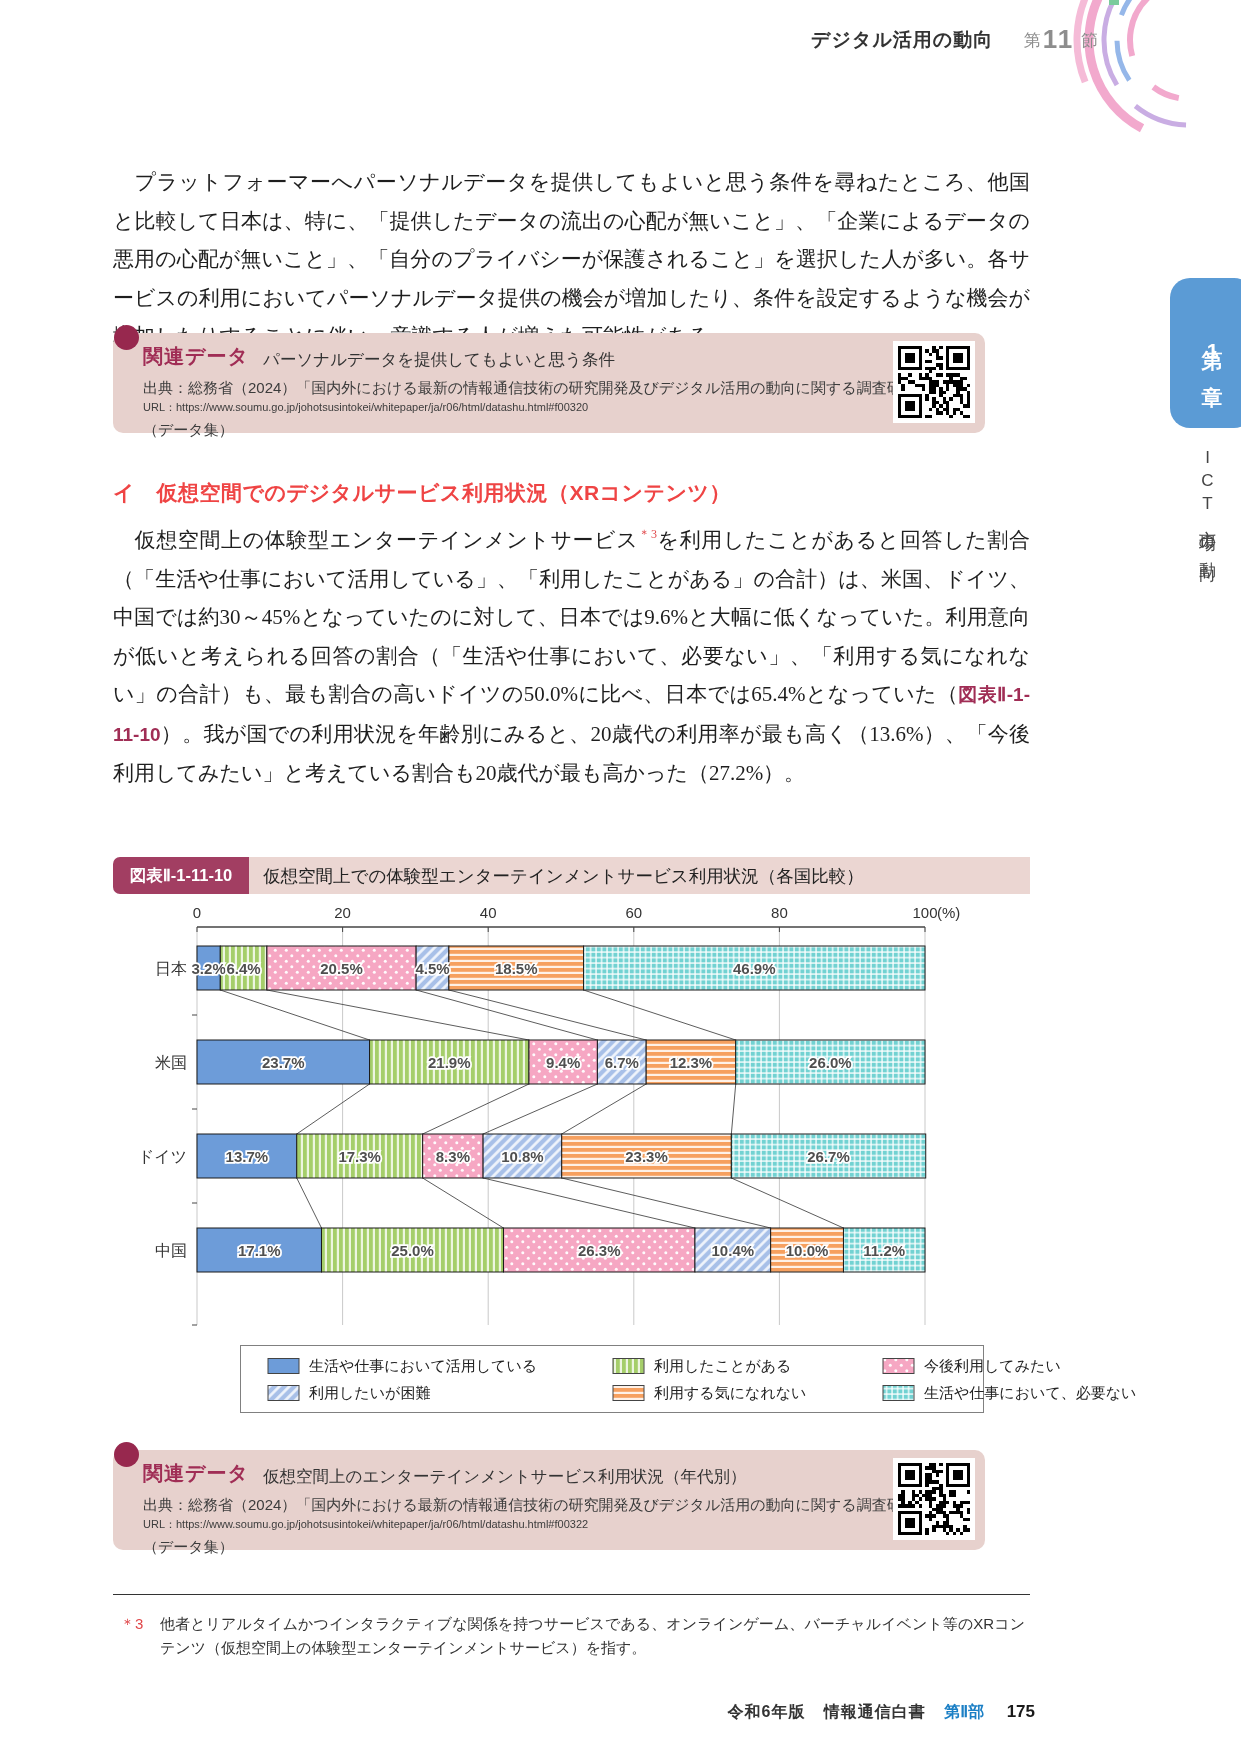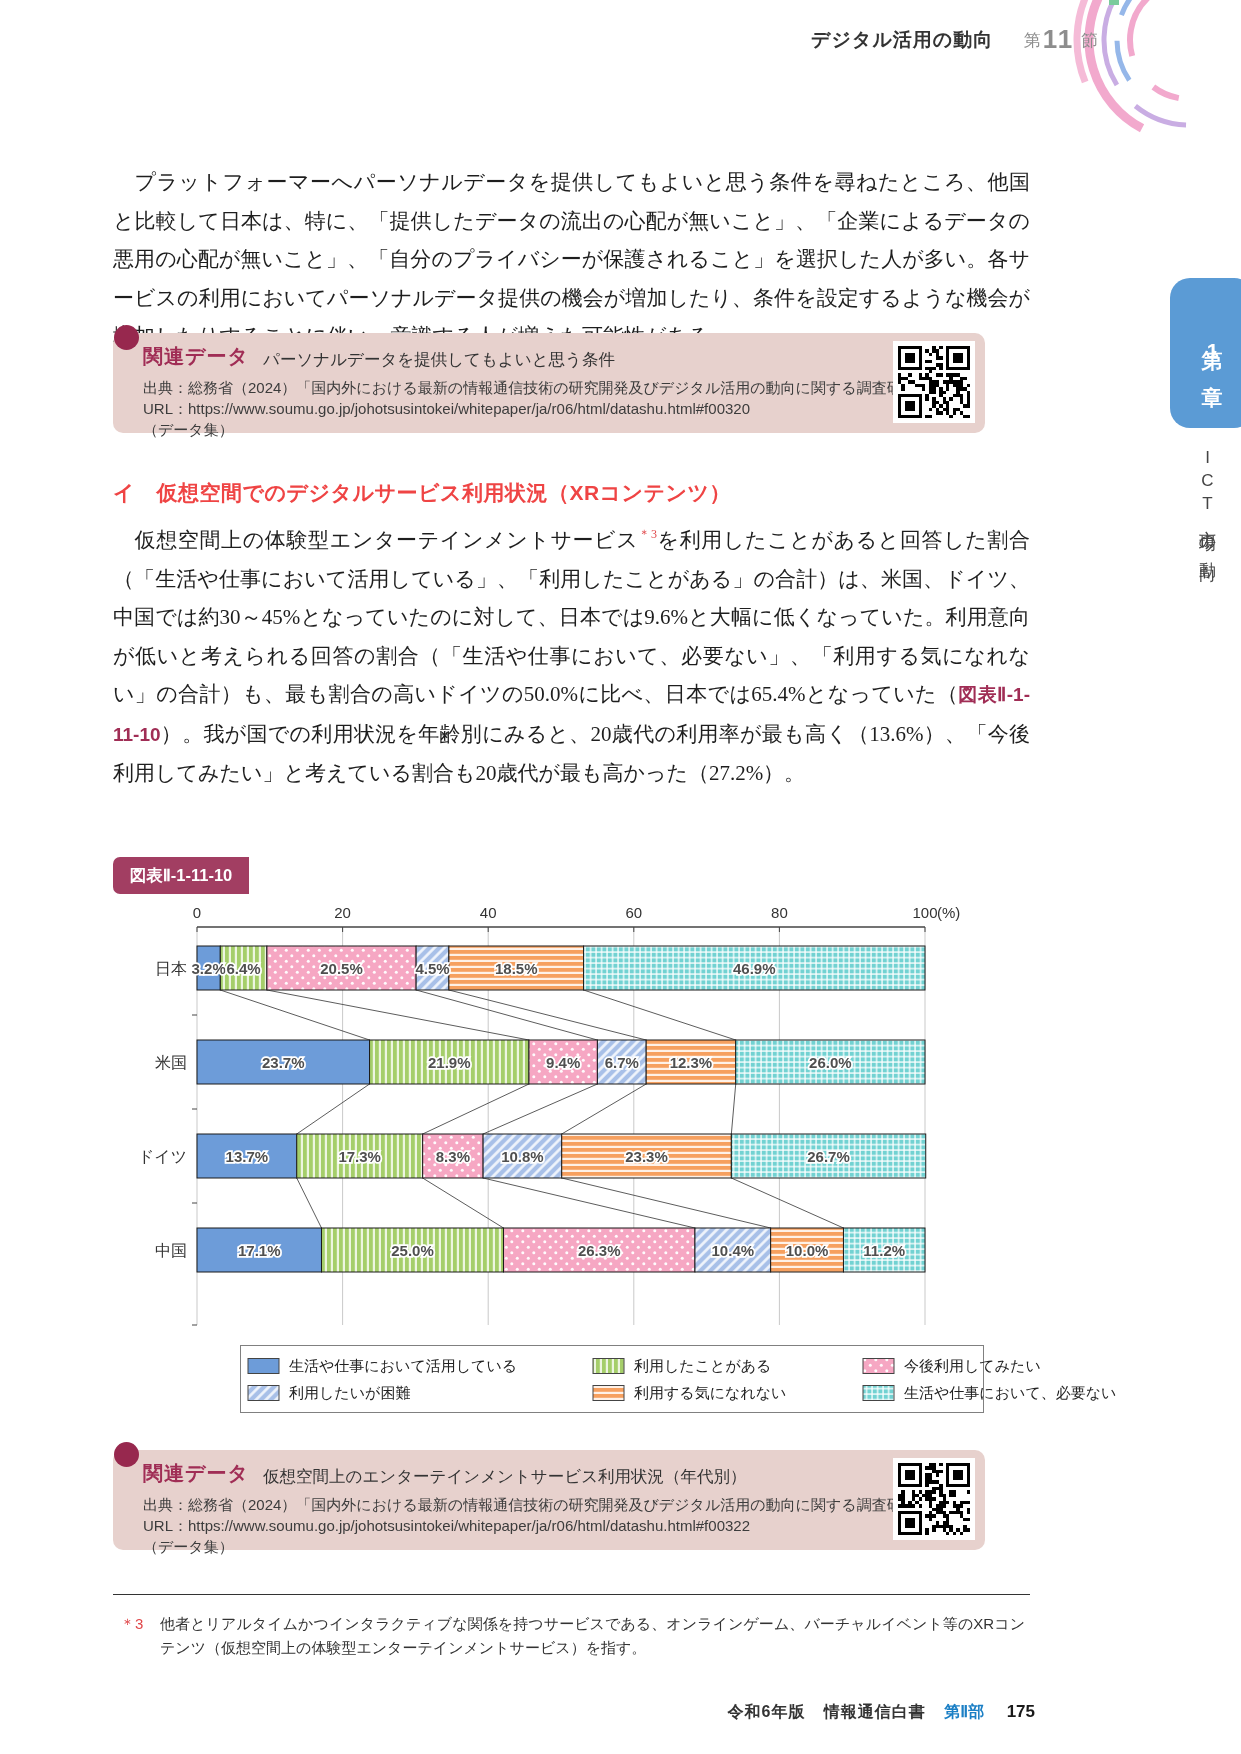--- a/index.html
+++ b/index.html
@@ -32,36 +32,36 @@
   .sup{color:#E0474A;font-size:12px;vertical-align:9px;letter-spacing:0;}
   .figref{font-family:"Liberation Sans",sans-serif;font-weight:bold;color:#A02D55;font-size:19px;}
 
   
   .related{position:absolute;left:113px;width:872px;height:100px;background:#E7D1CD;border-radius:10px;}
   .r1{top:333px;} .r2{top:1450px;}
   .related .bullet{position:absolute;left:1px;top:-8px;width:25px;height:25px;border-radius:50%;background:#97284E;}
   .related .rlabel{position:absolute;left:30px;top:10px;color:#A02D55;font-weight:bold;font-size:20px;letter-spacing:1px;}
   .related .rtitle{position:absolute;left:150px;top:16px;font-size:16.5px;color:#333;}
   .related .rsrc{position:absolute;left:30px;top:46px;font-size:15px;color:#3c3c3c;}
-  .related .rurl{position:absolute;left:30px;top:67px;font-size:15px;color:#3c3c3c;}
+  .related .rurl{position:absolute;left:30px;top:67px;font-size:11px;color:#3c3c3c;}
   .related .rnote{position:absolute;left:30px;top:88px;font-size:15px;color:#3c3c3c;}
   .qr{position:absolute;right:10px;top:8px;width:82px;height:82px;background:#fff;padding:5px;box-sizing:border-box;}
   .qr svg{width:72px;height:72px;display:block;}
 
   
   .heading{position:absolute;left:113px;top:479px;color:#ef4444;font-weight:bold;font-size:21px;letter-spacing:0.5px;}
 
   
   .fig-bar{position:absolute;left:113px;top:857px;width:917px;height:37px;display:flex;}
   .fig-chip{width:136px;background:#A23E62;color:#fff;font-weight:bold;font-size:16.5px;
             display:flex;align-items:center;justify-content:center;border-radius:7px 0 0 7px;flex:0 0 auto;}
   .fig-strip{flex:1;background:#EBD6D2;display:flex;align-items:center;padding-left:14px;font-size:17.5px;color:#222;}
   .chart-wrap{position:absolute;left:113px;top:898px;width:917px;height:432px;}
   .legend{position:absolute;left:240px;top:1345px;width:744px;border:1px solid #808080;background:#fff;
-          padding:8px 6px;box-sizing:border-box;display:grid;grid-template-columns:345px 270px auto;
+          padding:8px 26px;box-sizing:border-box;display:grid;grid-template-columns:345px 270px auto;
           row-gap:4px;font-size:15px;color:#222;}
   .legend .item{display:flex;align-items:center;line-height:23px;white-space:nowrap;}
   .legend .item svg{margin-right:8px;flex:0 0 auto;}
   .fig-src{position:absolute;left:113px;top:1416px;width:917px;text-align:right;font-size:13.5px;color:#333;}
 
   
   .fn-rule{position:absolute;left:113px;top:1594px;width:917px;border-top:1.5px solid #333;}
   .footnote{position:absolute;left:120px;top:1612px;width:905px;font-size:15px;line-height:24px;color:#333;}
   .footnote .marker{position:absolute;left:0;top:0;color:#E0474A;}
   .footnote .fn-text{display:block;margin-left:40px;text-align:justify;}
@@ -238,20 +238,21 @@
         </svg>
       </div>
   </div>
 
   <div class="heading">イ　仮想空間でのデジタルサービス利用状況（XRコンテンツ）</div>
 
   <p class="para serif p2"><span>　仮想空間上の体験型エンターテインメントサービス</span><span class="sup">＊3</span><span>を利用したことがあると回答した割合（「生活や仕事において活用している」、「利用したことがある」の合計）は、米国、ドイツ、中国では約30～45%となっていたのに対して、日本では9.6%と大幅に低くなっていた。利用意向が低いと考えられる回答の割合（「生活や仕事において、必要ない」、「利用する気になれない」の合計）も、最も割合の高いドイツの50.0%に比べ、日本では65.4%となっていた（</span><span class="figref">図表Ⅱ-1-11-10</span><span>）。我が国での利用状況を年齢別にみると、20歳代の利用率が最も高く（13.6%）、「今後利用してみたい」と考えている割合も20歳代が最も高かった（27.2%）。</span></p>
 
   <div class="fig-bar">
     <div class="fig-chip">図表Ⅱ-1-11-10</div>
+    <div class="fig-strip">仮想空間上での体験型エンターテインメントサービス利用状況（各国比較）</div>
   </div>
 
   <div class="chart-wrap">
     <svg id="chart-svg" width="917" height="432" viewBox="0 0 917 432">
         <defs>
           <pattern id="pat0" patternUnits="userSpaceOnUse" width="6" height="6">
             <rect x="0" y="0" width="6" height="6" fill="#6D9CD9"></rect>
           </pattern>
           <pattern id="pat1" patternUnits="userSpaceOnUse" width="6" height="6">
             <rect x="0" y="0" width="6" height="6" fill="#A5CE6A"></rect>

